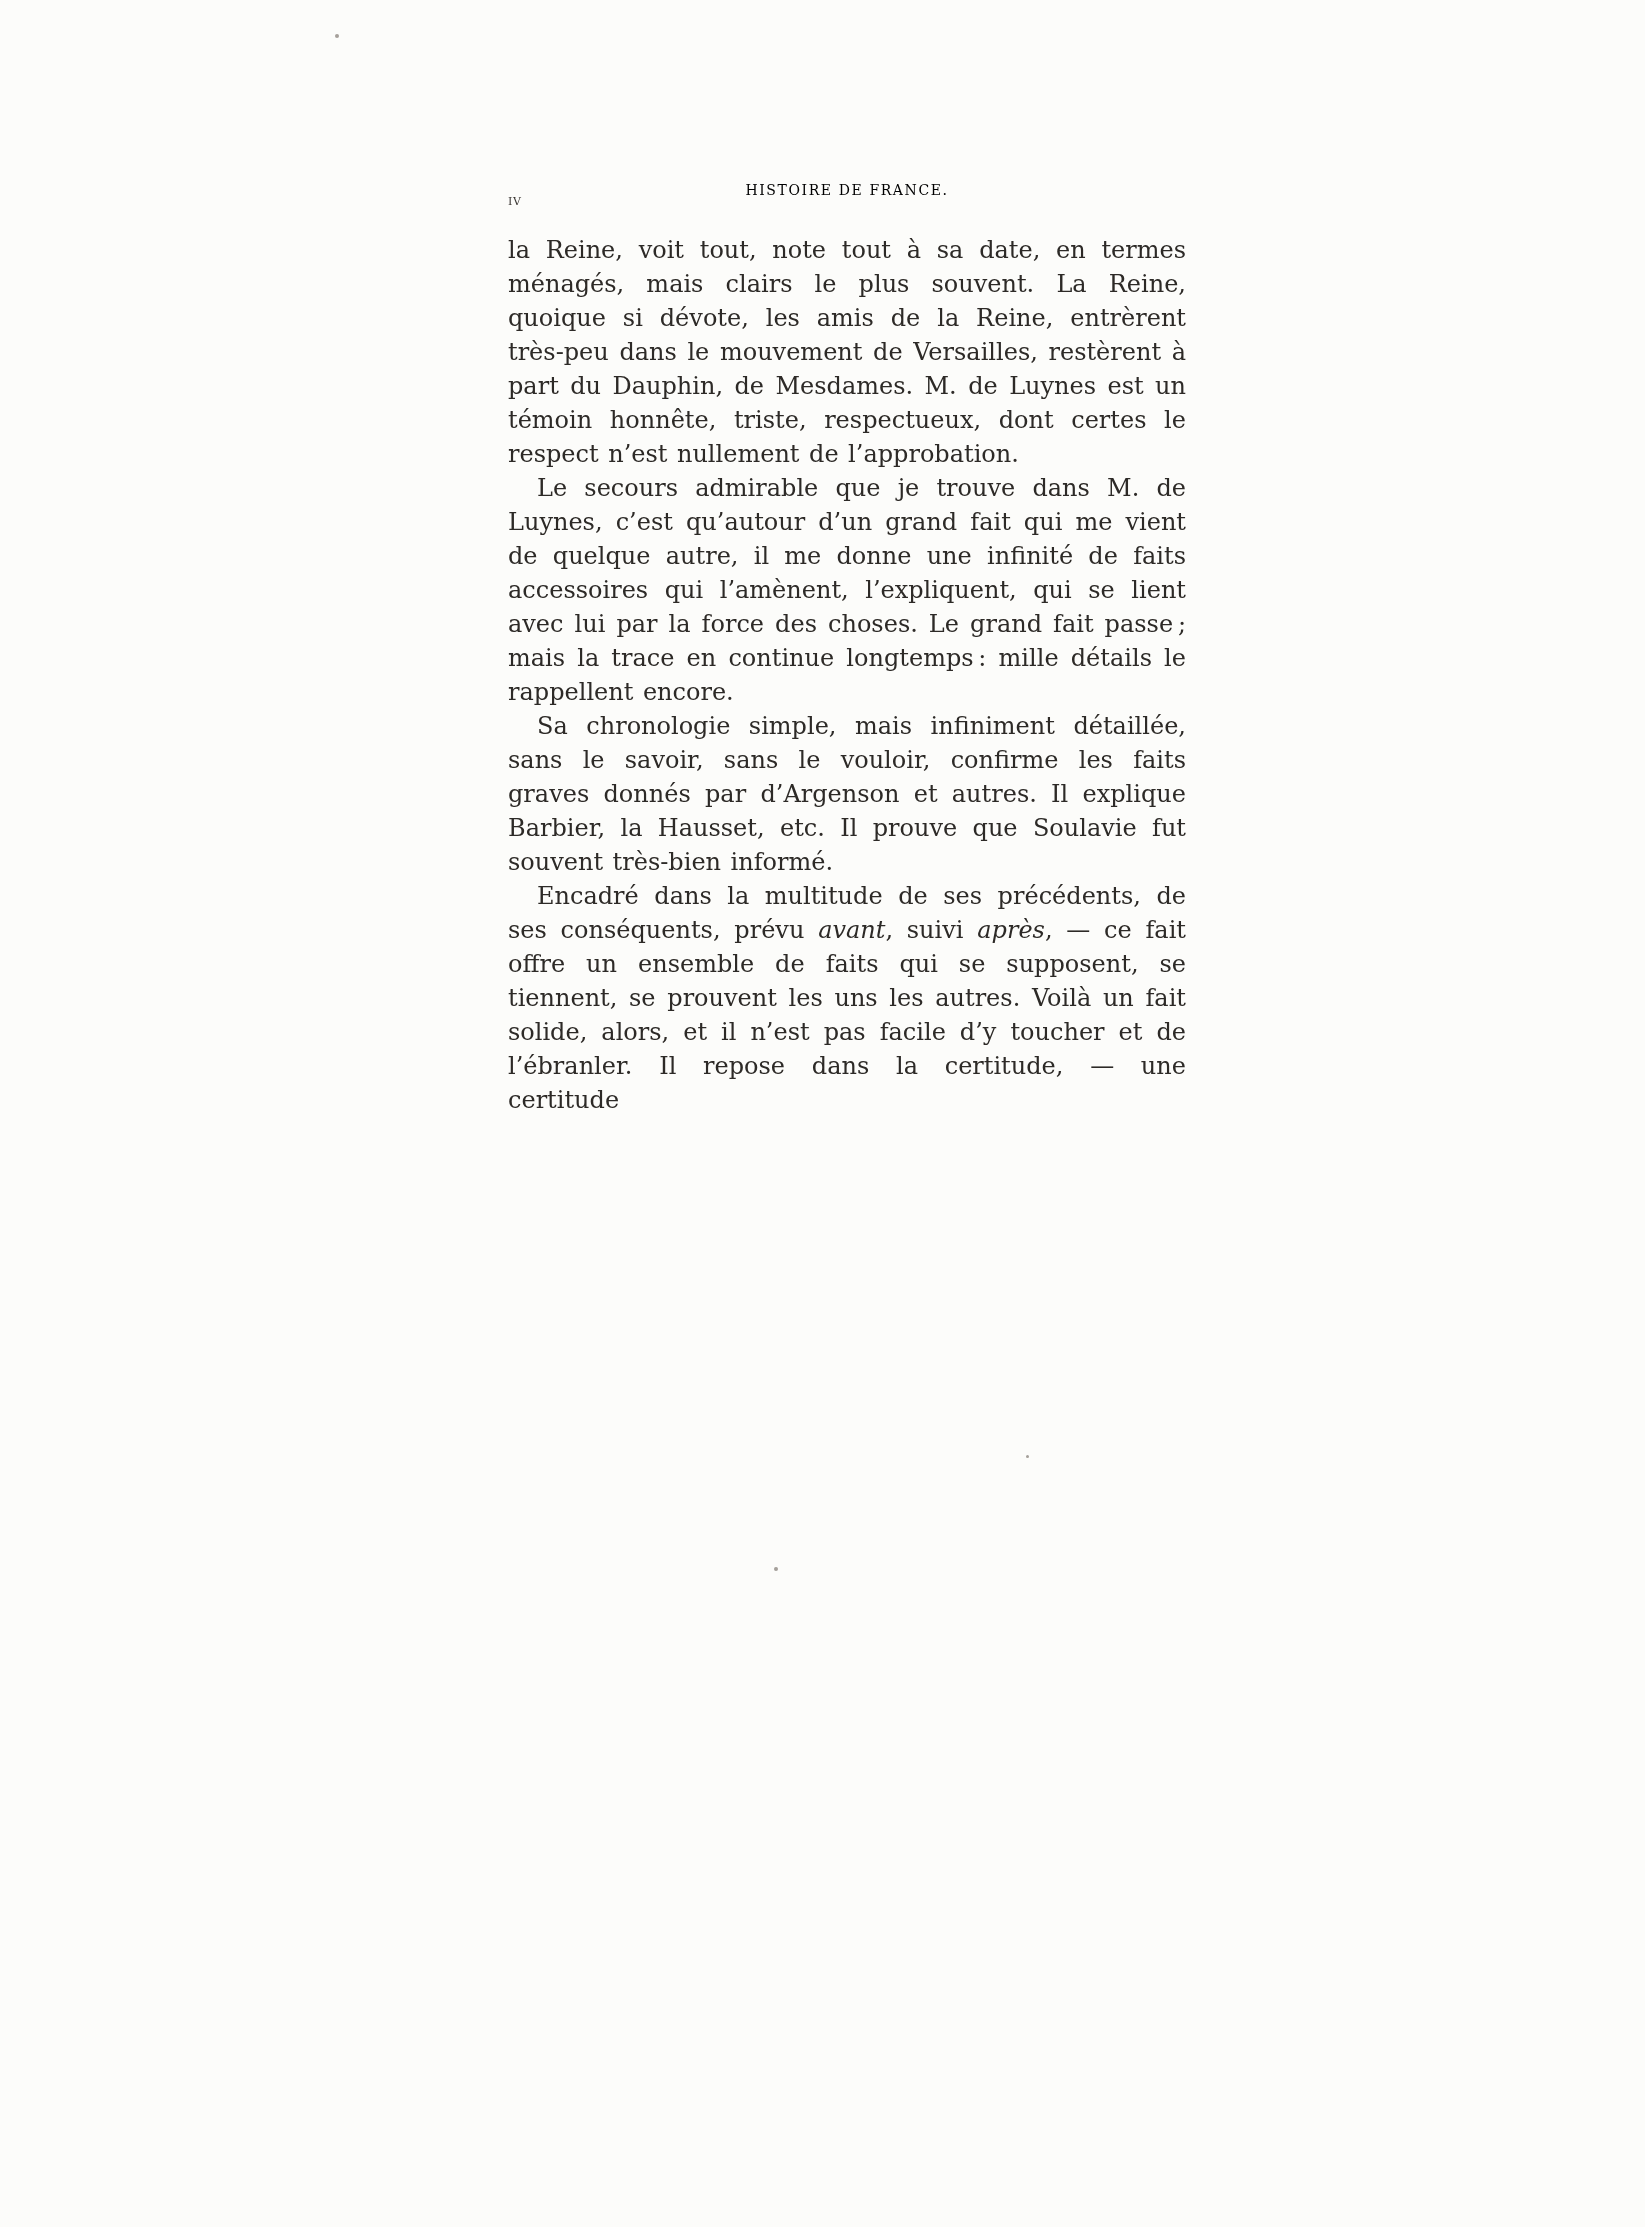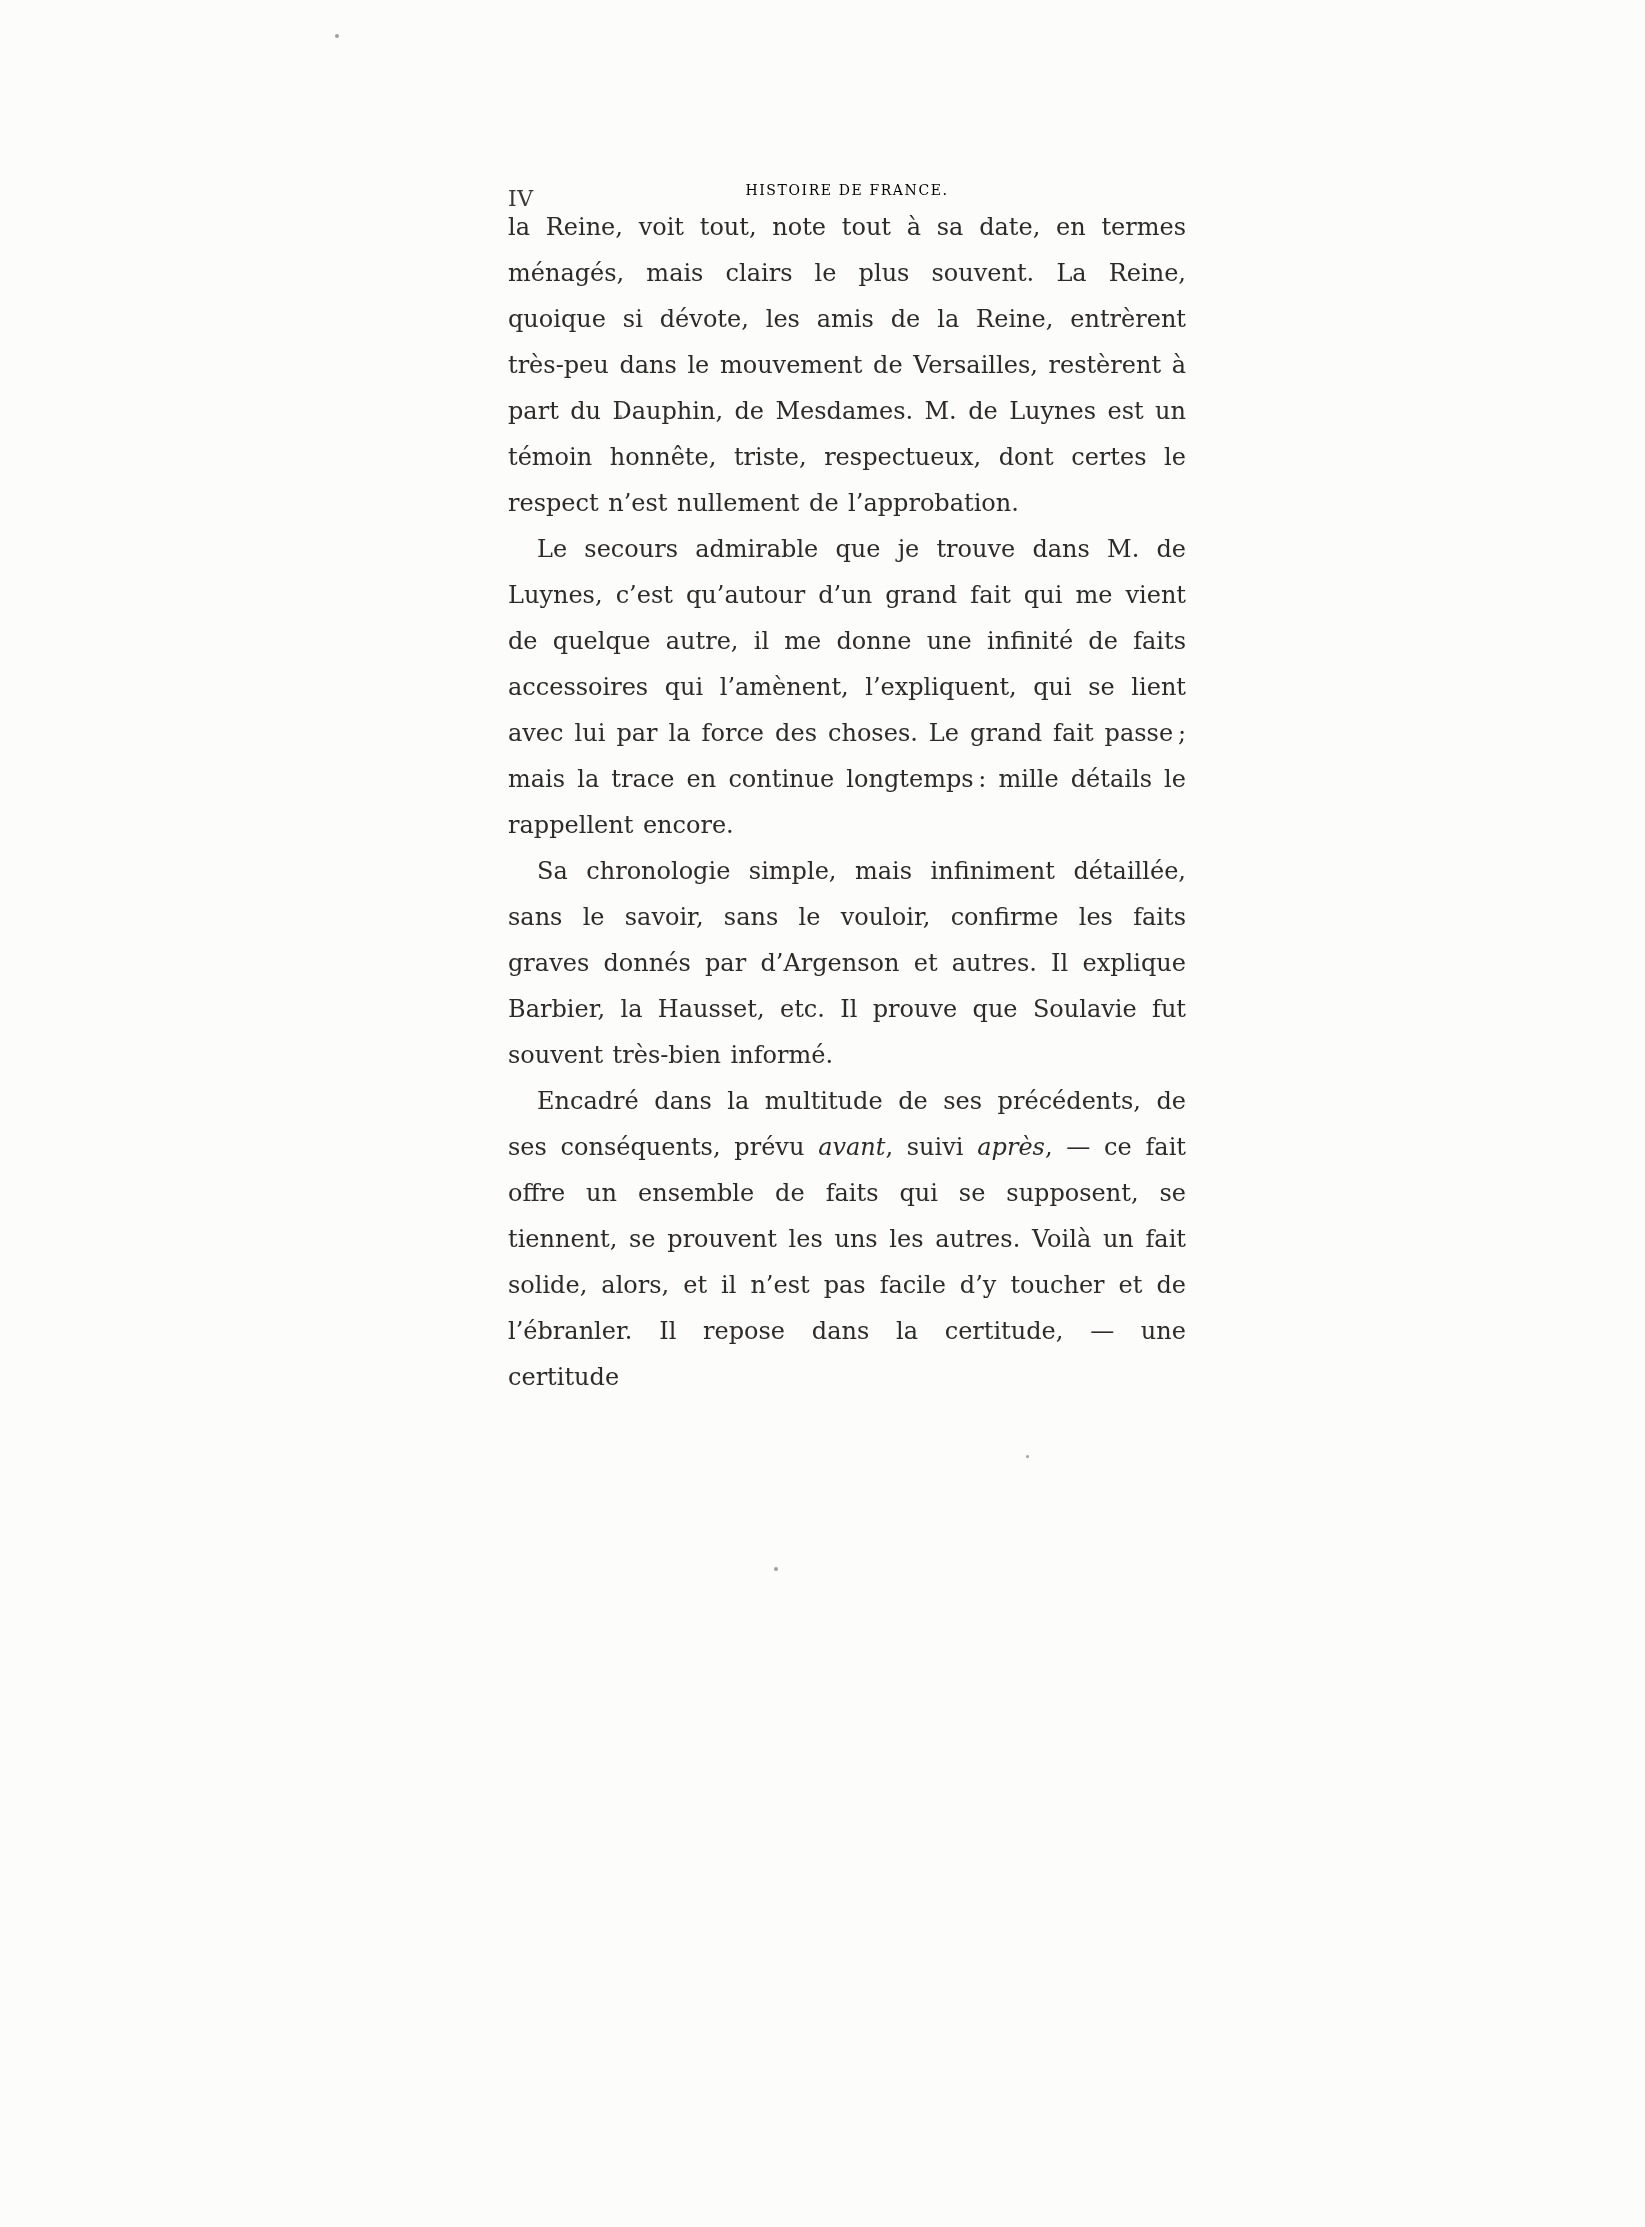--- a/index.html
+++ b/index.html
@@ -18,38 +18,38 @@
   .page-header {
     position: absolute;
     left: 508px;
     top: 182px;
     width: 678px;
     text-align: center;
   }
   .page-number {
     position: absolute;
     left: 0;
-    top: 4px;
-    font-size: 22px;
+    top: 13px;
+    font-size: 11px;
     letter-spacing: 0.6px;
     color: #3c3834;
   }
   .running-title {
     font-size: 14px;
     letter-spacing: 1.6px;
     color: #000000;
     white-space: nowrap;
   }
   .text-block {
     position: absolute;
     left: 508px;
-    top: 204px;
+    top: 233px;
     width: 678px;
     font-size: 24px;
-    line-height: 46px;
+    line-height: 34px;
     text-align: justify;
     word-spacing: 1.9px;
   }
   .para {
     margin: 0;
     padding: 0;
   }
   .para.indent {
     text-indent: 29px;
   }

